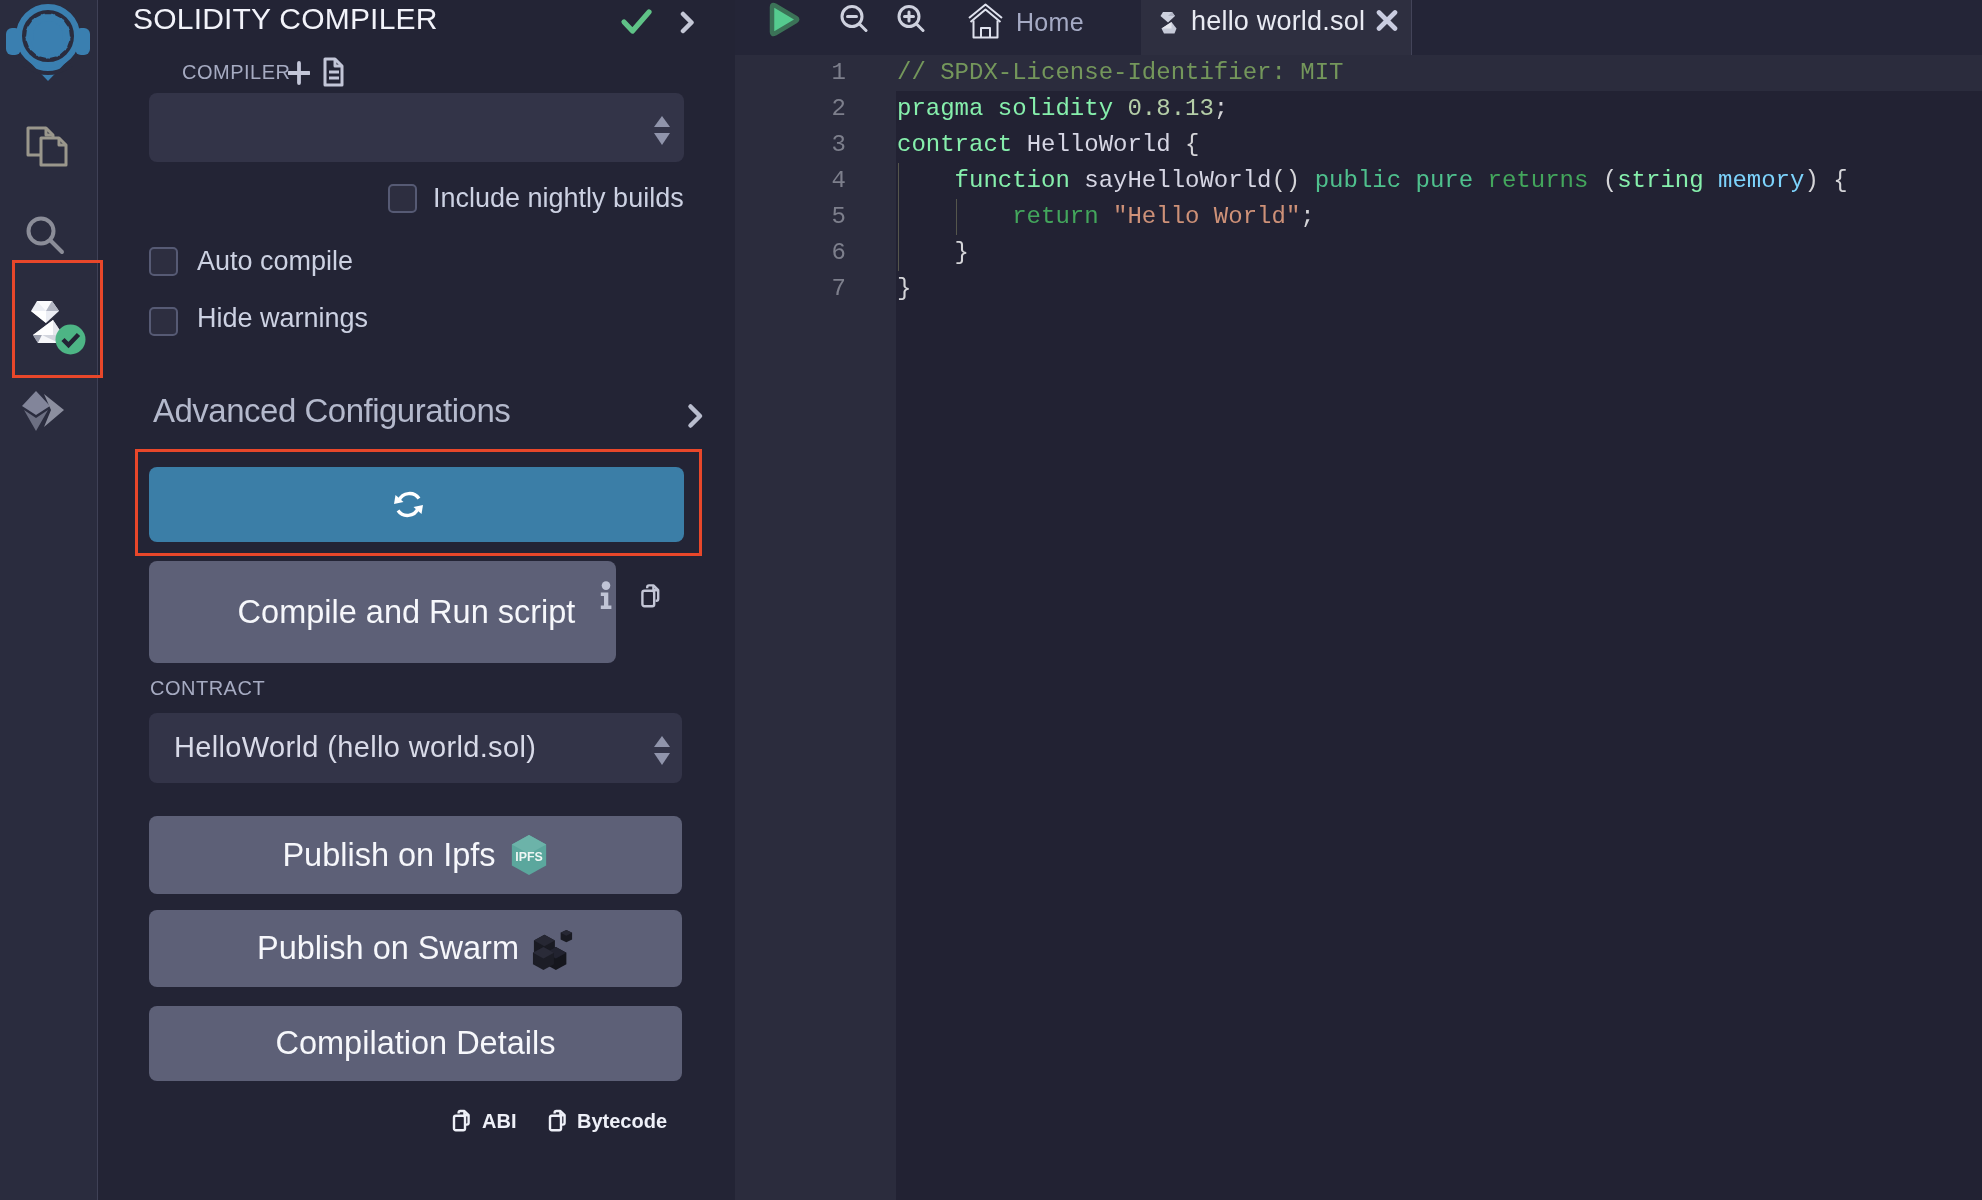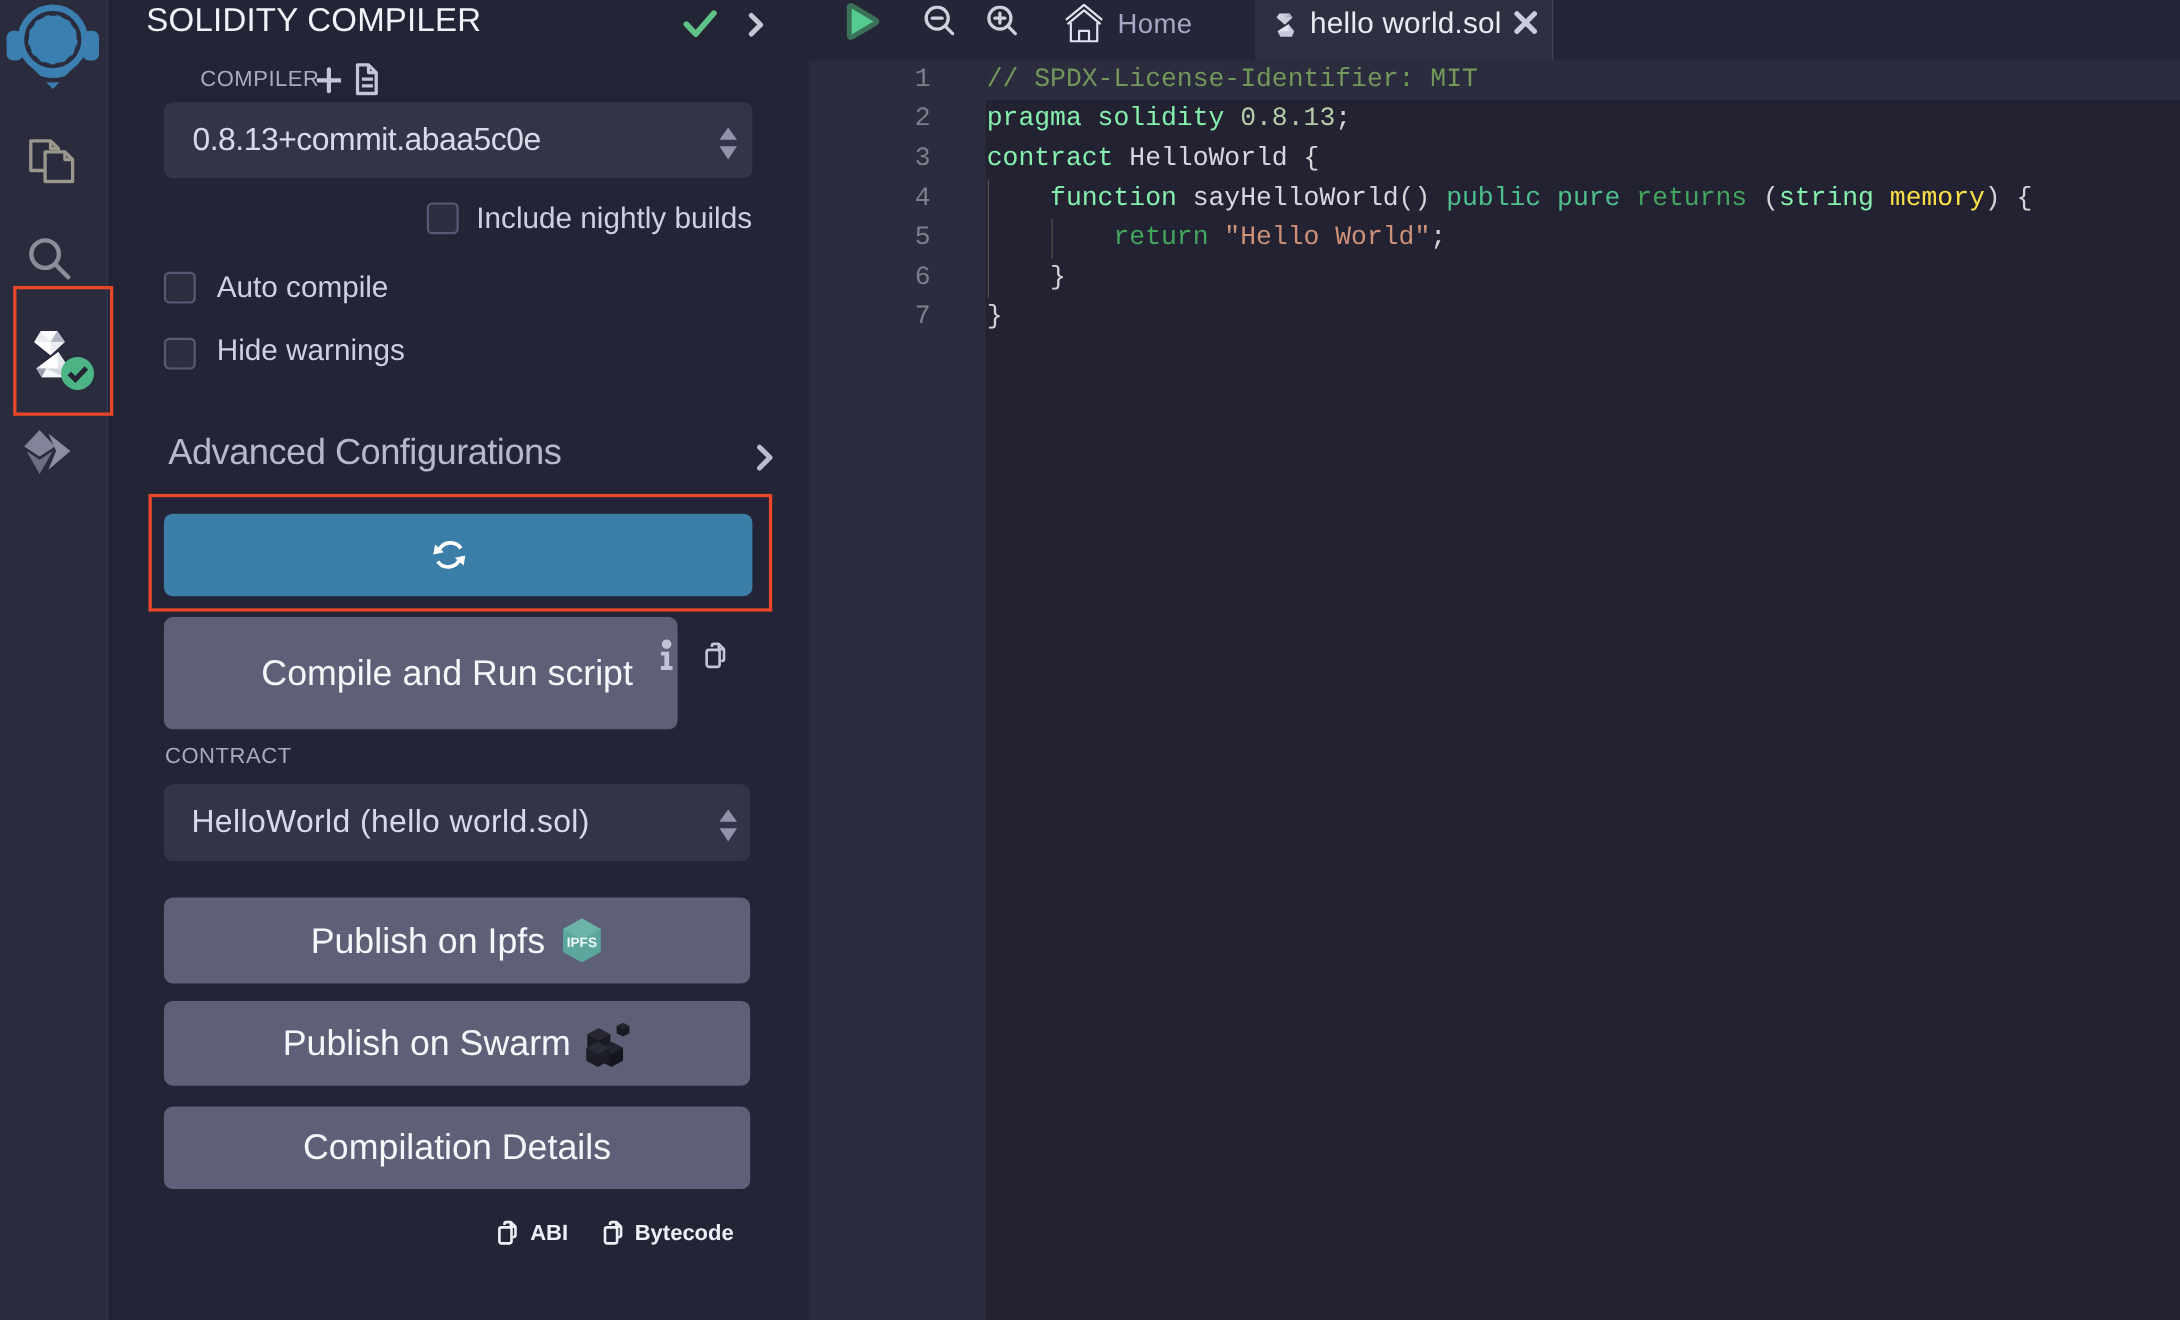--- a/index.html
+++ b/index.html
@@ -5,21 +5,21 @@
 html,body{margin:0;padding:0;width:1982px;height:1200px;overflow:hidden;background:#222233;font-family:"Liberation Sans",sans-serif;}
 .abs{position:absolute;}
 #iconbar{left:0;top:0;width:97px;height:1200px;background:#2a2c3e;border-right:1px solid #3f4156;}
 #panel{left:98px;top:0;width:637px;height:1200px;background:#232435;}
 #editor{left:735px;top:0;width:1247px;height:1200px;background:#222233;}
 #tabbar{left:735px;top:0;width:1247px;height:55px;background:#242537;}
 #gutter{left:735px;top:55px;width:161px;height:1145px;background:#2b2c3d;}
 #hl1{left:896px;top:55px;width:1086px;height:36px;background:#2b2c3d;}
 .num{position:absolute;width:60px;text-align:right;font-family:"Liberation Mono",monospace;font-size:24px;line-height:36px;color:#7d7f8c;left:786px;}
 .code{position:absolute;left:897px;font-family:"Liberation Mono",monospace;font-size:24px;line-height:36px;white-space:pre;color:#d4d4d8;}
-.c-com{color:#74975b}.c-kw{color:#86efac}.c-grn{color:#43a65c}.c-teal{color:#4fc08d}.c-num{color:#b5cea8}.c-id{color:#d6d6e4}.c-str{color:#ce9178}.c-gold{color:#fde047}
+.c-com{color:#74975b}.c-kw{color:#86efac}.c-grn{color:#43a65c}.c-teal{color:#4fc08d}.c-num{color:#b5cea8}.c-id{color:#d6d6e4}.c-str{color:#ce9178}.c-gold{color:#7dd3fc}
 .guide{position:absolute;width:1px;background:#55564c;}
 .btn{position:absolute;border-radius:8px;color:#f6f7fb;font-size:32.5px;display:flex;align-items:center;justify-content:center;}
 .grey{background:#5d6077;}
 .sel{position:absolute;background:#333448;border-radius:8px;color:#d8dae8;font-size:29px;}
 .cb{position:absolute;width:25px;height:25px;border:2px solid #565a74;border-radius:5px;background:#2d2e40;}
 .cblab{position:absolute;color:#ccd1e2;font-size:27px;}
 .label{position:absolute;color:#a6abc2;font-size:20px;letter-spacing:0.5px;}
 .redbox{position:absolute;border:3px solid #e8472a;}
 </style>
 </head>
@@ -94,21 +94,20 @@
  <line x1="11" y1="2" x2="11" y2="22"></line>
     <line x1="1" y1="12" x2="21" y2="12"></line>
 </svg>
 <svg class="abs" style="left:323px;top:57px" width="21" height="30" viewBox="0 0 21 30" fill="none" stroke="#c3c6d8" stroke-width="3" stroke-linejoin="round">
  <path d="M2,2 L12,2 L19,9 L19,28 L2,28 Z"></path>
  <path d="M12,2 L12,9 L19,9"></path>
  <line x1="6" y1="15" x2="16" y2="15"></line>
     <line x1="6" y1="21" x2="16" y2="21"></line>
 </svg>
 <div class="sel" style="left:149px;top:93px;width:535px;height:69px;">
- <div class="abs" style="left:26px;top:18px;letter-spacing:-0.45px;">0.8.13+commit.abaa5c0e</div>
  <svg class="abs" style="left:504px;top:22px" width="18" height="31" viewBox="0 0 18 31">
   <polygon points="9,1 17,12 1,12" fill="#9094ab"></polygon>
   <polygon points="9,30 17,18 1,18" fill="#9094ab"></polygon>
  </svg>
 </div>
 <div class="cb" style="left:388px;top:184px;"></div>
 <div class="cblab" style="left:433px;top:183px;">Include nightly builds</div>
 <div class="cb" style="left:149px;top:247px;"></div>
 <div class="cblab" style="left:197px;top:246px;">Auto compile</div>
 <div class="cb" style="left:149px;top:307px;"></div>

